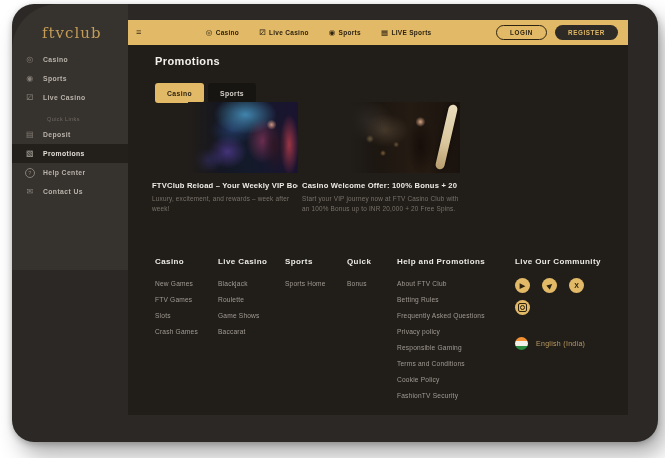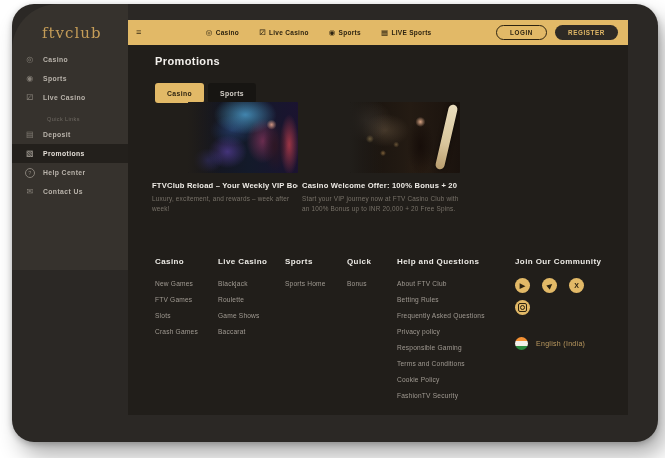--- a/index.html
+++ b/index.html
@@ -269,35 +269,35 @@
         <div class="flink">Sports Home</div>
       </div>
     </div>
     <div class="fcol fcol-c3">
       <div class="fhead">Quick</div>
       <div class="flinks">
         <div class="flink">Bonus</div>
       </div>
     </div>
     <div class="fcol fcol-c4">
-      <div class="fhead">Help and Questions</div>
+      <div class="fhead">Help and Promotions</div>
       <div class="flinks">
         <div class="flink">About FTV Club</div>
         <div class="flink">Betting Rules</div>
         <div class="flink">Frequently Asked Questions</div>
         <div class="flink">Privacy policy</div>
         <div class="flink">Responsible Gaming</div>
         <div class="flink">Terms and Conditions</div>
         <div class="flink">Cookie Policy</div>
         <div class="flink">FashionTV Security</div>
       </div>
     </div>
 
     <div class="fcol fcol-c5">
-      <div class="fhead">Join Our Community</div>
+      <div class="fhead">Live Our Community</div>
       <div class="socials">
         <div class="soc">
             <span>▶</span>
           </div>
         <div class="soc">
             <span class="tg">▶</span>
           </div>
         <div class="soc">
             <span>X</span>
           </div>

